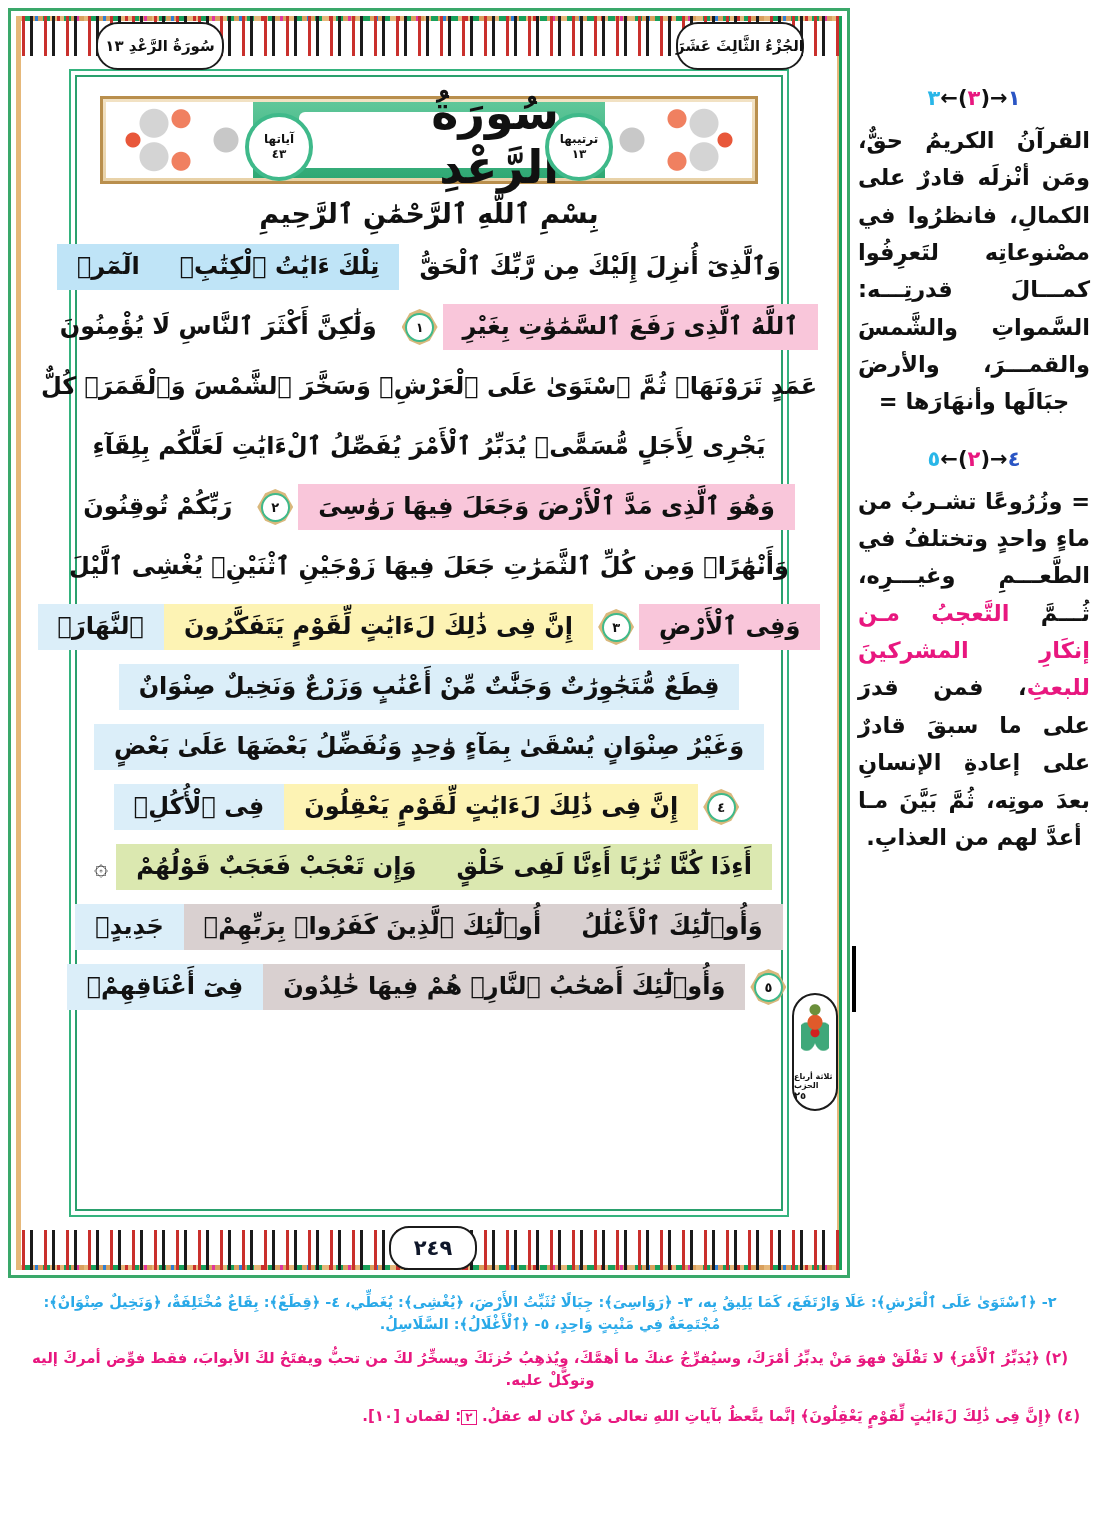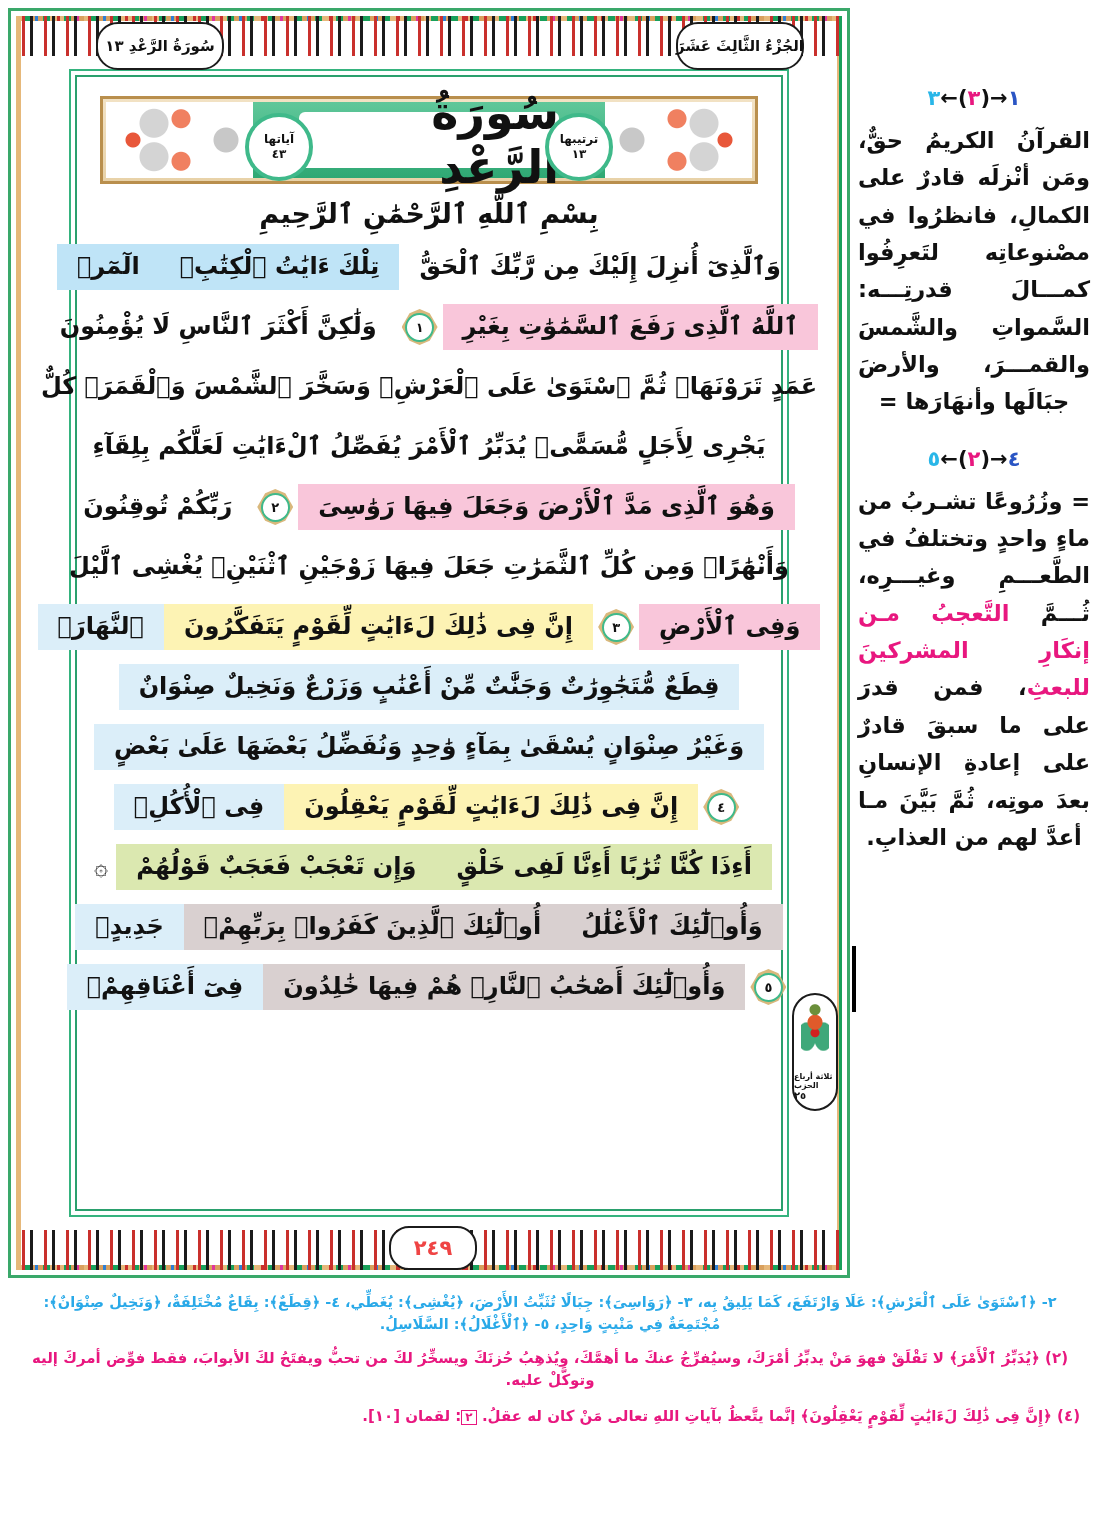--- a/index.html
+++ b/index.html
@@ -52,21 +52,21 @@
   .corner-label{position:absolute;top:14px;width:124px;height:44px;background:#fff;
      border:2px solid #1b1b1b;border-radius:22px/22px;
      display:flex;align-items:center;justify-content:center;z-index:14;}
   .corner-label.left{left:88px;}
   .corner-label.right{left:668px;}
   .corner-label span{font-family:"DejaVu Sans","Liberation Sans",sans-serif;font-size:15px;font-weight:700;color:#111;direction:rtl;white-space:nowrap;}
 
   
   .page-num{position:absolute;left:381px;bottom:8px;width:84px;height:40px;background:#fff;
      border:2px solid #1b1b1b;border-radius:20px;display:flex;align-items:center;justify-content:center;z-index:14;}
-  .page-num span{font-size:21px;font-weight:700;color:#ef4444;direction:rtl;}
+  .page-num span{font-size:21px;font-weight:700;color:#0f172a;direction:rtl;}
 
   
   .surah-header{position:absolute;left:92px;top:88px;width:658px;height:88px;
     background:linear-gradient(180deg,#f2e2c4,#e8d2a8);
     border:3px solid #b98f4d;box-sizing:border-box;z-index:12;}
   .sh-orn{position:absolute;top:3px;bottom:3px;width:150px;
     background:
       radial-gradient(circle at 18% 50%, #e8573a 0 7px, transparent 8px),
       radial-gradient(circle at 50% 22%, #f08060 0 9px, transparent 10px),
       radial-gradient(circle at 50% 78%, #f08060 0 9px, transparent 10px),

